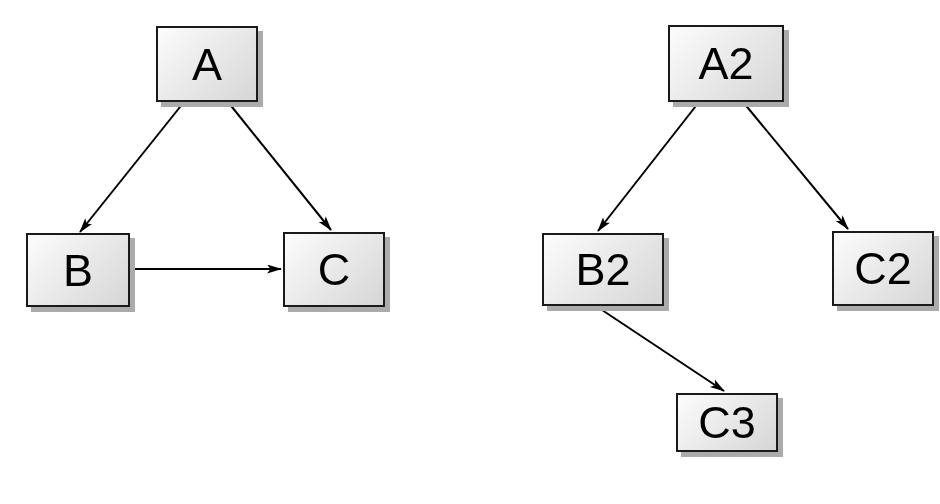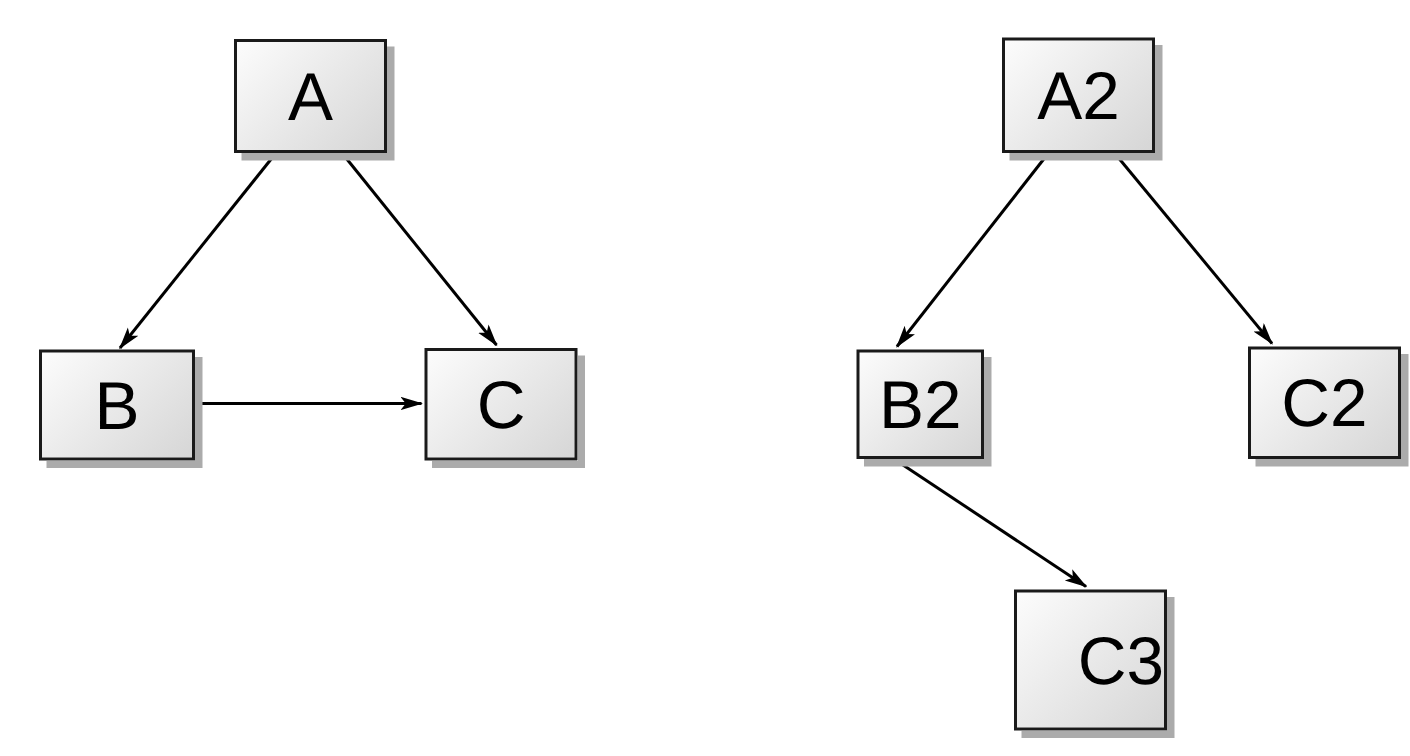--- a/index.html
+++ b/index.html
@@ -55,25 +55,25 @@
     </svg>
 <div class="node" style="left: 156px; top: 26px; width: 102px; height: 76px; border: 2px solid rgb(26, 26, 26); background: linear-gradient(135deg, rgb(252, 252, 252) 0%, rgb(214, 214, 214) 100%); box-shadow: rgb(171, 171, 171) 5px 5px 0px;">
       <span class="node-label" style="color: rgb(0, 0, 0);">A</span>
     </div>
     <div class="node" style="left: 26px; top: 233px; width: 104px; height: 74px; border: 2px solid rgb(26, 26, 26); background: linear-gradient(135deg, rgb(252, 252, 252) 0%, rgb(214, 214, 214) 100%); box-shadow: rgb(171, 171, 171) 5px 5px 0px;">
       <span class="node-label" style="color: rgb(0, 0, 0);">B</span>
     </div>
     <div class="node" style="left: 283px; top: 232px; width: 102px; height: 75px; border: 2px solid rgb(26, 26, 26); background: linear-gradient(135deg, rgb(252, 252, 252) 0%, rgb(214, 214, 214) 100%); box-shadow: rgb(171, 171, 171) 5px 5px 0px;">
       <span class="node-label" style="color: rgb(0, 0, 0);">C</span>
     </div>
-    <div class="node" style="left: 668px; top: 25px; width: 102px; height: 77px; border: 2px solid rgb(26, 26, 26); background: linear-gradient(135deg, rgb(252, 252, 252) 0%, rgb(214, 214, 214) 100%); box-shadow: rgb(171, 171, 171) 5px 5px 0px;">
+    <div class="node" style="left: 668px; top: 25px; width: 116px; height: 77px; border: 2px solid rgb(26, 26, 26); background: linear-gradient(135deg, rgb(252, 252, 252) 0%, rgb(214, 214, 214) 100%); box-shadow: rgb(171, 171, 171) 5px 5px 0px;">
       <span class="node-label" style="color: rgb(0, 0, 0);">A2</span>
     </div>
-    <div class="node" style="left: 571px; top: 233px; width: 85px; height: 73px; border: 2px solid rgb(26, 26, 26); background: linear-gradient(135deg, rgb(252, 252, 252) 0%, rgb(214, 214, 214) 100%); box-shadow: rgb(171, 171, 171) 5px 5px 0px;">
+    <div class="node" style="left: 542px; top: 233px; width: 122px; height: 73px; border: 2px solid rgb(26, 26, 26); background: linear-gradient(135deg, rgb(252, 252, 252) 0%, rgb(214, 214, 214) 100%); box-shadow: rgb(171, 171, 171) 5px 5px 0px;">
       <span class="node-label" style="color: rgb(0, 0, 0);">B2</span>
     </div>
     <div class="node" style="left: 798px; top: 231px; width: 102px; height: 75px; border: 2px solid rgb(26, 26, 26); background: linear-gradient(135deg, rgb(252, 252, 252) 0%, rgb(214, 214, 214) 100%); box-shadow: rgb(171, 171, 171) 5px 5px 0px; margin-left: 34px;">
       <span class="node-label" style="color: rgb(0, 0, 0);">C2</span>
     </div>
-    <div class="node" style="left: 676px; top: 393px; width: 102px; height: 94px; border: 2px solid rgb(26, 26, 26); background: linear-gradient(135deg, rgb(252, 252, 252) 0%, rgb(214, 214, 214) 100%); box-shadow: rgb(171, 171, 171) 5px 5px 0px; justify-content: flex-end;">
+    <div class="node" style="left: 676px; top: 393px; width: 102px; height: 59px; border: 2px solid rgb(26, 26, 26); background: linear-gradient(135deg, rgb(252, 252, 252) 0%, rgb(214, 214, 214) 100%); box-shadow: rgb(171, 171, 171) 5px 5px 0px;">
       <span class="node-label" style="color: rgb(0, 0, 0);">C3</span>
     </div>
   </div>
 
 </body></html>

